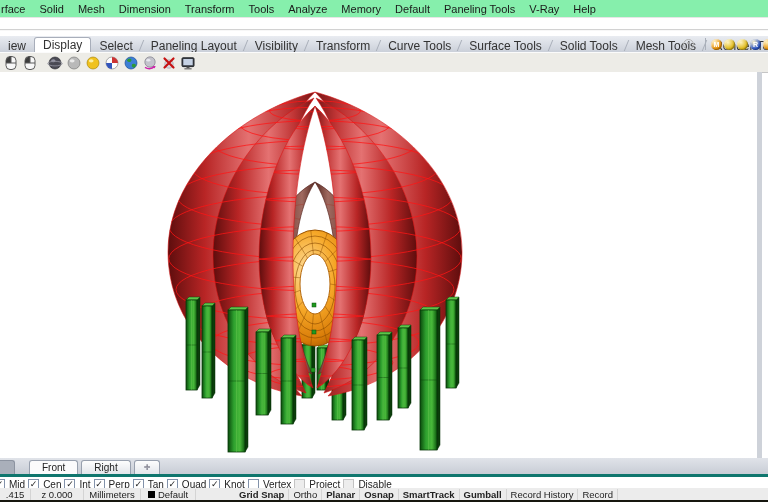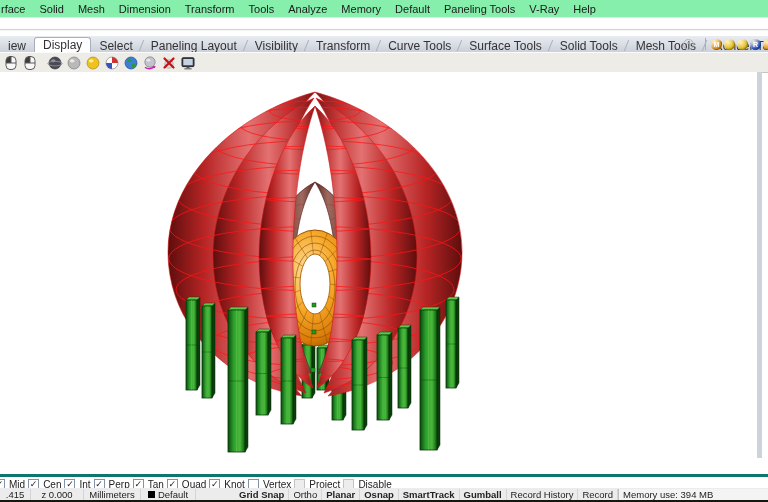--- a/index.html
+++ b/index.html
@@ -396,20 +396,26 @@
           <line x1="451" y1="228" x2="451" y2="316" stroke="#7fd45f" stroke-width="0.6" opacity="0.5"></line>
         </g>
         <g>
           <rect x="312" y="231" width="4" height="4" fill="#1f9a1f" stroke="#0a4d0a" stroke-width="0.5"></rect>
           <rect x="312" y="258" width="4" height="4" fill="#1f9a1f" stroke="#0a4d0a" stroke-width="0.5"></rect>
           <rect x="311" y="296" width="4" height="4" fill="#1f9a1f" stroke="#0a4d0a" stroke-width="0.5"></rect>
         </g>
       </svg></div>
   <div class="vborder"></div>
 
+  <div class="vtabs" id="vtabs">
+    <div class="vtab-partial"></div>
+  <span class="vtab active">Front</span>
+      <span class="vtab">Right</span>
+      <span class="vtab add">✛</span>
+    </div>
 
   <div class="osnapbar" id="osnapbar">
       <span class="cb partial">✓</span>
       <span class="oslabel">Mid</span>
       <span class="cb">✓</span>
       <span class="oslabel">Cen</span>
       <span class="cb">✓</span>
       <span class="oslabel">Int</span>
       <span class="cb">✓</span>
       <span class="oslabel">Perp</span>
@@ -443,16 +449,15 @@
       </span>
       <span class="sgap"></span>
       <span class="spane bold">Grid Snap</span>
       <span class="spane">Ortho</span>
       <span class="spane bold">Planar</span>
       <span class="spane bold">Osnap</span>
       <span class="spane bold">SmartTrack</span>
       <span class="spane bold">Gumball</span>
       <span class="spane">Record History</span>
       <span class="spane">Record</span>
-      <span class="smem">Memory use: 394 MB</span>
     </div>
   <div class="baseline"></div>
 </div>
 
 </body></html>

